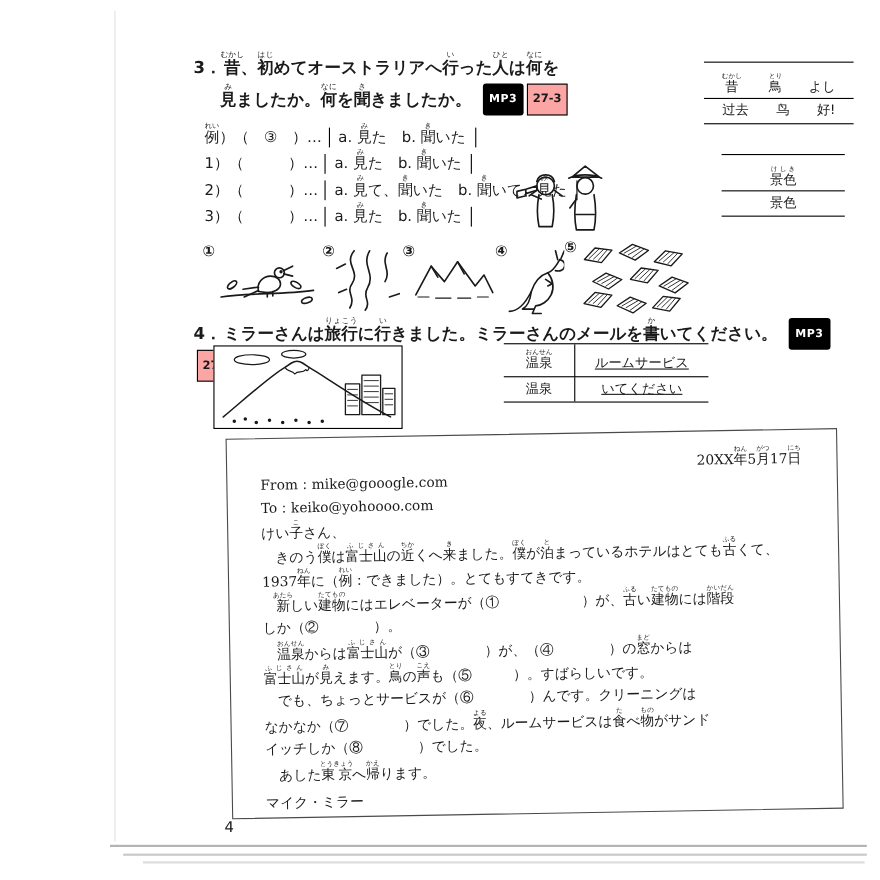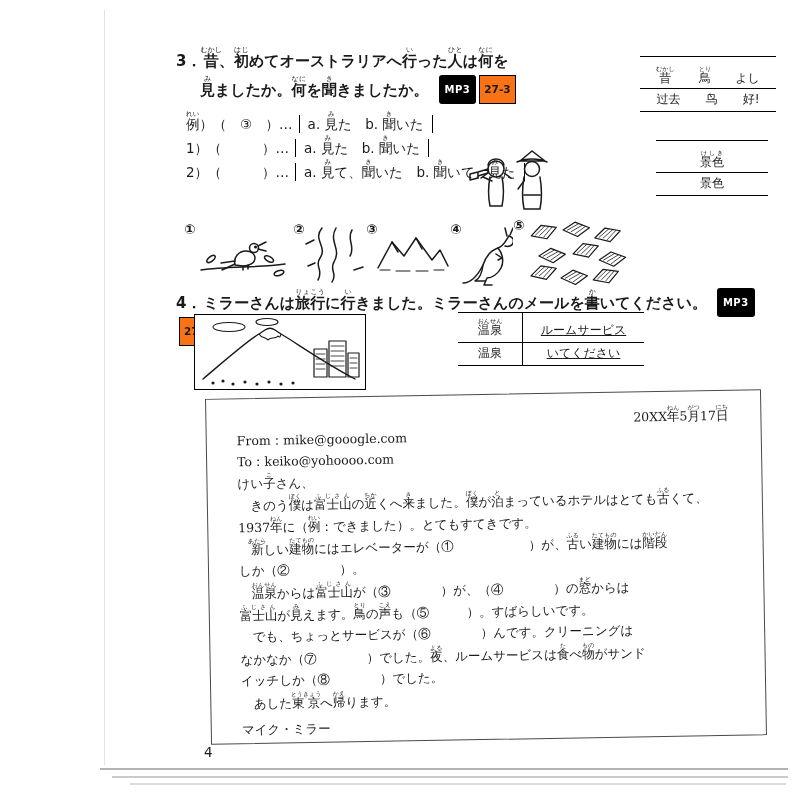--- a/index.html
+++ b/index.html
@@ -13,21 +13,21 @@
 
   
   .sec-header { font-size:15px; font-weight:bold; line-height:27px; }
   .sec-header .secnum { margin-right:2px; }
   .sec-header .indent { padding-left:24px; }
   .sec-header rt { font-size:7px; }
 
   
   .mp3 { display:inline-block; background:#000; color:#fff; font-size:10px; font-weight:bold;
          border-radius:3px; padding:1px 6px; margin-left:10px; vertical-align:2px; letter-spacing:.5px;}
-  .track { display:inline-block; border:1.2px solid #000; background:#f97316; font-size:10.5px;
+  .track { display:inline-block; border:1.2px solid #000; background:#fca5a5; font-size:10.5px;
            font-weight:bold; padding:0 4px; margin-left:3px; vertical-align:2px; }
 
   
   .s3-items { font-size:13.5px; }
   .item { height:24px; line-height:24px; white-space:nowrap; }
   .item .bracket { border-left:1.5px solid #000; border-right:1.5px solid #000; padding:1px 8px; margin-left:6px; }
 
   
   .vbox { border-top:1.2px solid #000; border-bottom:1.2px solid #000; font-size:12px; background:#fff; }
   .vbox .vrow { display:flex; justify-content:space-around; align-items:flex-end; padding:1px 4px; }
@@ -89,20 +89,21 @@
       <span>过去</span>
       <span>鸟</span>
       <span>好!</span>
     </div>
   </div>
 
   <div class="abs s3-items" style="left:186px; top:110px;">
     <div class="item"><span><ruby>例<rt>れい</rt></ruby>）（　③　）…</span><span class="bracket">a. <ruby>見<rt>み</rt></ruby>た　b. <ruby>聞<rt>き</rt></ruby>いた</span></div>
     <div class="item"><span>1）（　　　）…</span><span class="bracket">a. <ruby>見<rt>み</rt></ruby>た　b. <ruby>聞<rt>き</rt></ruby>いた</span></div>
     <div class="item"><span>2）（　　　）…</span><span class="bracket">a. <ruby>見<rt>み</rt></ruby>て、<ruby>聞<rt>き</rt></ruby>いた　b. <ruby>聞<rt>き</rt></ruby>いて、<ruby>見<rt>み</rt></ruby>た</span></div>
+    <div class="item"><span>3）（　　　）…</span><span class="bracket">a. <ruby>見<rt>み</rt></ruby>た　b. <ruby>聞<rt>き</rt></ruby>いた</span></div>
   </div>
 
   <div class="abs vbox" style="left:656px; top:140px; width:112px; text-align:center;">
     <div class="vrow jp" style="justify-content:center;">
         <span><ruby>景色<rt>けしき</rt></ruby></span>
       </div>
     <div class="vrow cn" style="justify-content:center;">
         <span>景色</span>
       </div>
   </div>

